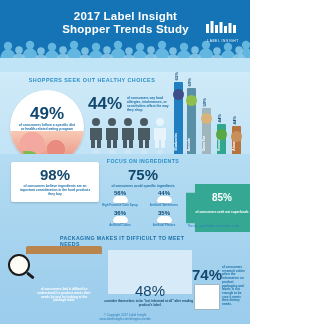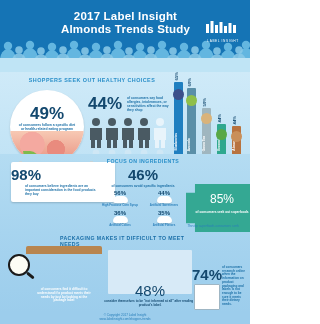--- a/index.html
+++ b/index.html
@@ -59,44 +59,44 @@
              font-size:4.2px; font-weight:bold; color:#13486e; text-align:right; }
   .bar-ico { position:absolute; width:11px; height:11px; left:-1px; border-radius:50%; }
 
   .logo { position:absolute; right:6px; top:20px; width:42px; text-align:center; }
   .logo-mark { display:inline-block; }
   .logo-txt { font-size:3.2px; letter-spacing:.6px; color:#fff; margin-top:1px; }
 
   
   .sec2 { position:absolute; left:0; top:154px; width:250px; height:78px;
           background:linear-gradient(180deg,#b4dcf2 0%,#a7d4ef 100%); }
-  .card98 { position:absolute; left:11px; top:8px; width:104px; height:40px;
+  .card98 { position:absolute; left:11px; top:8px; width:88px; height:40px;
             background:#fff; border-radius:2px; box-shadow:0 1px 2px rgba(0,0,0,.18);
-            text-align:left; padding-top:4px; }
+            text-align:center; padding-top:4px; }
   .num98 { font-size:15px; font-weight:bold; color:#13486e; }
   .sub98 { width:76px; margin:1px auto 0; font-size:3.3px; line-height:4px;
            font-weight:bold; color:#1a6ea5; }
   .util { position:absolute; top:7px; width:3px; height:14px; background:#c9d4d8; }
 
   .sec2-head { position:absolute; left:100px; top:4px; width:86px; text-align:center;
                color:#2a8fc9; font-size:5.2px; font-weight:bold; letter-spacing:.4px; }
   .num75 { position:absolute; left:100px; top:12px; width:86px; text-align:center;
            font-size:15px; font-weight:bold; color:#13486e; }
   .sub75 { position:absolute; left:100px; top:30px; width:86px; text-align:center;
            font-size:3.3px; font-weight:bold; color:#1a6ea5; }
   .ing { position:absolute; width:40px; text-align:center; }
   .ing-pct { font-size:6px; font-weight:bold; color:#13486e; }
   .ing-ico { width:15px; height:7px; margin:0 auto; border-radius:7px 7px 3px 3px;
              background:#fff; box-shadow:0 1px 1px rgba(0,0,0,.12); }
   .ing-lab { font-size:2.9px; line-height:3.4px; color:#2a7fba; font-weight:bold; margin-top:.5px; }
 
   .arrow85 { position:absolute; left:186px; top:30px; width:64px; height:48px;
              background:#34a893; clip-path:polygon(0 18%,14% 18%,14% 0,100% 0,100% 100%,14% 100%,14% 82%,0 82%); }
   .num85 { position:absolute; left:196px; top:38px; width:52px; text-align:center;
-           font-size:12px; font-weight:normal; color:#fff; }
+           font-size:10px; font-weight:bold; color:#fff; }
   .sub85 { position:absolute; left:194px; top:56px; width:56px; text-align:center;
            font-size:3.2px; font-weight:bold; color:#fff; }
   .cap-sf { position:absolute; left:176px; top:70px; width:74px; text-align:center;
             font-size:3.2px; color:#2a7fba; font-style:italic; }
 
   
   .sec3 { position:absolute; left:0; top:232px; width:250px; height:80px;
           background:linear-gradient(180deg,#a7d4ef 0%,#9ccdec 100%); }
   .sec3-head { position:absolute; left:60px; top:3px; width:130px;
                color:#1b6fa8; font-size:5.2px; font-weight:bold; letter-spacing:.4px; }
@@ -134,21 +134,21 @@
   .footer-t { font-size:3.1px; line-height:4px; color:#2a7fba; }
 </style>
 </head>
 <body>
 
 <div class="page">
 
   <div class="header">
     <div class="header-title">
       <div>2017 Label Insight</div>
-      <div>Almonds Trends Study</div>
+      <div>Shopper Trends Study</div>
     </div>
     <svg class="crowd" viewBox="0 0 250 22" preserveAspectRatio="none">
       <g fill="#63b6e0">
         <g>
           <circle cx="8" cy="8" r="4.2"></circle>
             <ellipse cx="8" cy="22" rx="8" ry="11"></ellipse>
           <circle cx="30" cy="7" r="4.2"></circle>
             <ellipse cx="30" cy="21" rx="8" ry="11"></ellipse>
           <circle cx="52" cy="9" r="4.2"></circle>
             <ellipse cx="52" cy="23" rx="8" ry="11"></ellipse>
@@ -324,21 +324,21 @@
   <div class="sec2">
     <div class="util" style="left:19px;"></div>
     <div class="util" style="left:90px;"></div>
 
     <div class="card98">
       <div class="num98">98%</div>
       <div class="sub98">of consumers believe ingredients are an important consideration in the food products they buy</div>
     </div>
 
     <div class="sec2-head">FOCUS ON INGREDIENTS</div>
-    <div class="num75">46%</div>
+    <div class="num75">75%</div>
     <div class="sub75">of consumers avoid specific ingredients</div>
 
     <div class="ing" style="left:100px;top:36px;">
       <div class="ing-pct">56%</div>
       <div class="ing-ico"></div>
       <div class="ing-lab">High Fructose Corn Syrup</div>
     </div>
     <div class="ing" style="left:144px;top:36px;">
       <div class="ing-pct">44%</div>
       <div class="ing-ico"></div>

